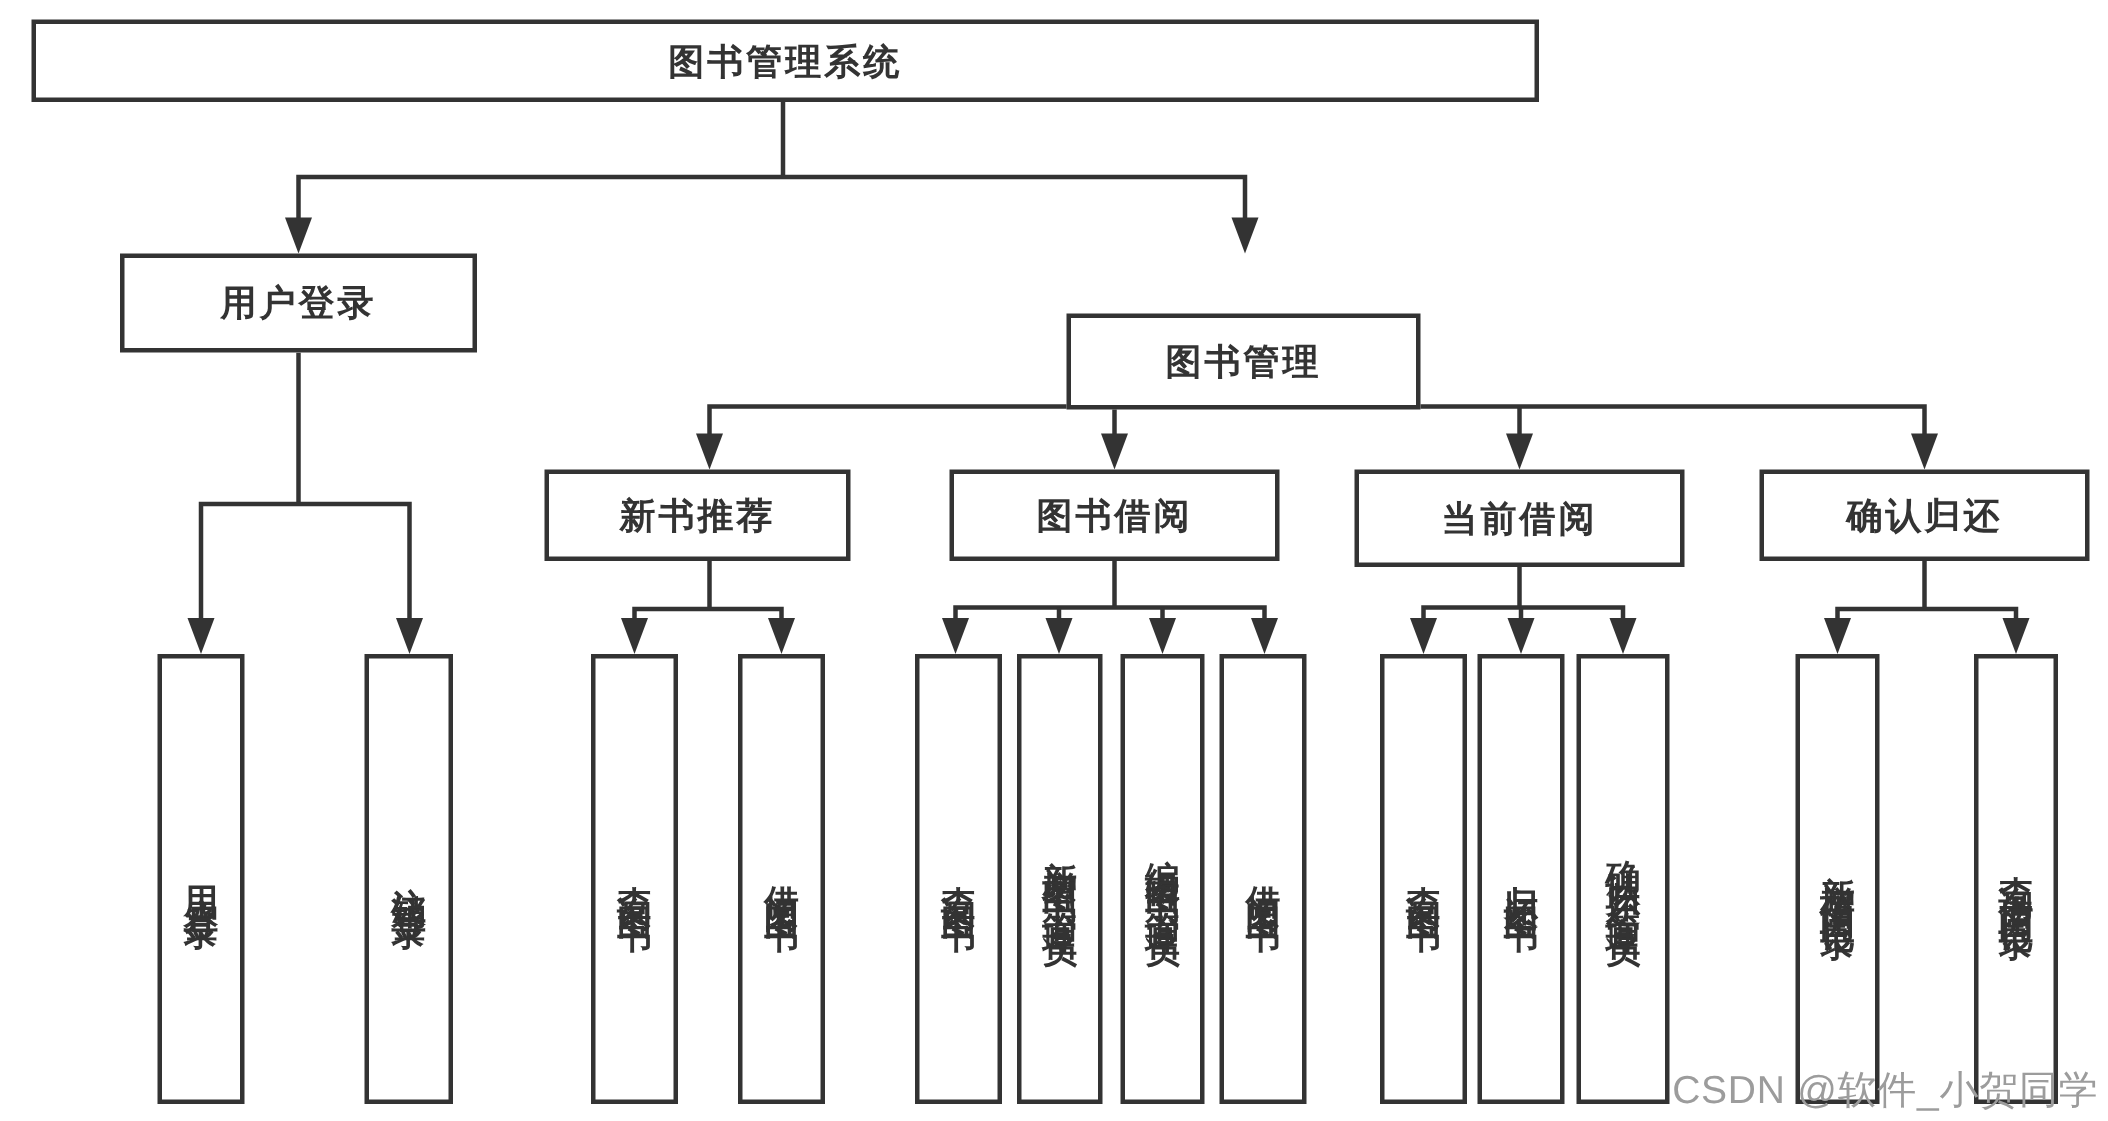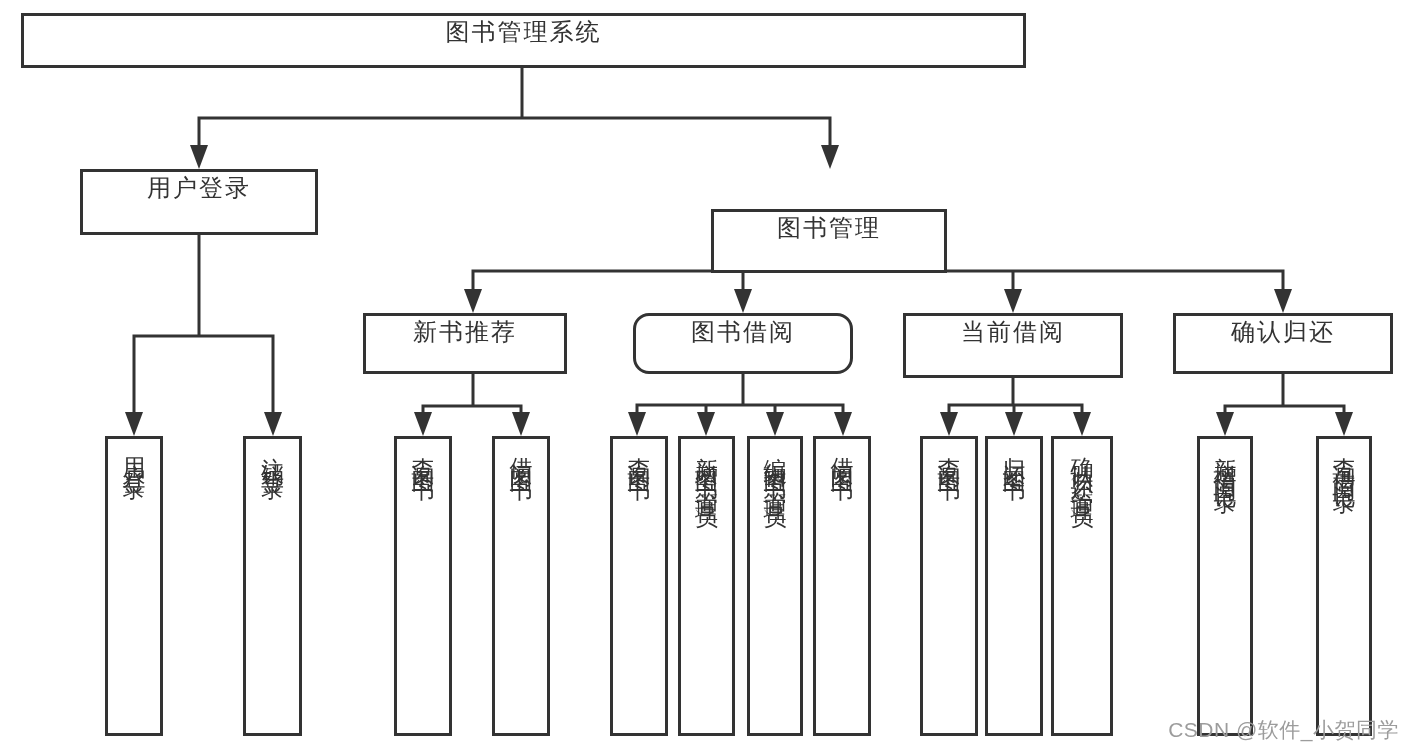--- a/index.html
+++ b/index.html
@@ -16,41 +16,42 @@
     position: absolute;
     left: 0; top: 0;
     width: 1405px; height: 747px;
   }
   .box {
     position: absolute;
     box-sizing: border-box;
     background: #ffffff;
     border: 3px solid #333333;
     display: flex;
-    align-items: flex-start;
+    align-items: center;
     justify-content: center;
+    font-weight: bold;
   }
   .hbox {
     font-size: 24px;
     letter-spacing: 2px;
     white-space: nowrap;
   }
   .vtext {
     writing-mode: vertical-rl;
     text-orientation: mixed;
     font-size: 23px;
     letter-spacing: 7px;
     line-height: 1;
     white-space: nowrap;
   }
   .watermark {
     position: absolute;
     right: 6px;
     bottom: 3px;
-    font-size: 21px;
+    font-size: 26px;
     color: #9c9c9c;
     letter-spacing: 0.5px;
     z-index: 5;
     white-space: nowrap;
   }
 </style>
 </head>
 <body>
 
 <div class="stage">
@@ -121,21 +122,21 @@
   <div class="box hbox" style="left:80px; top:169px; width:238px; height:66px;">
     <span>用户登录</span>
   </div>
   <div class="box hbox" style="left:711px; top:169px; width:236px; height:64px;margin-top:40px;">
     <span>图书管理</span>
   </div>
 
   <div class="box hbox" style="left:363px; top:313px; width:204px; height:61px;">
     <span>新书推荐</span>
   </div>
-  <div class="box hbox" style="left:633px; top:313px; width:220px; height:61px;border-radius:16px;">
+  <div class="box hbox" style="left:633px; top:313px; width:220px; height:61px;">
     <span>图书借阅</span>
   </div>
   <div class="box hbox" style="left:903px; top:313px; width:220px; height:65px;">
     <span>当前借阅</span>
   </div>
   <div class="box hbox" style="left:1173px; top:313px; width:220px; height:61px;">
     <span>确认归还</span>
   </div>
 
   <div class="box" style="left:105px; top:436px; width:58px; height:300px;">

